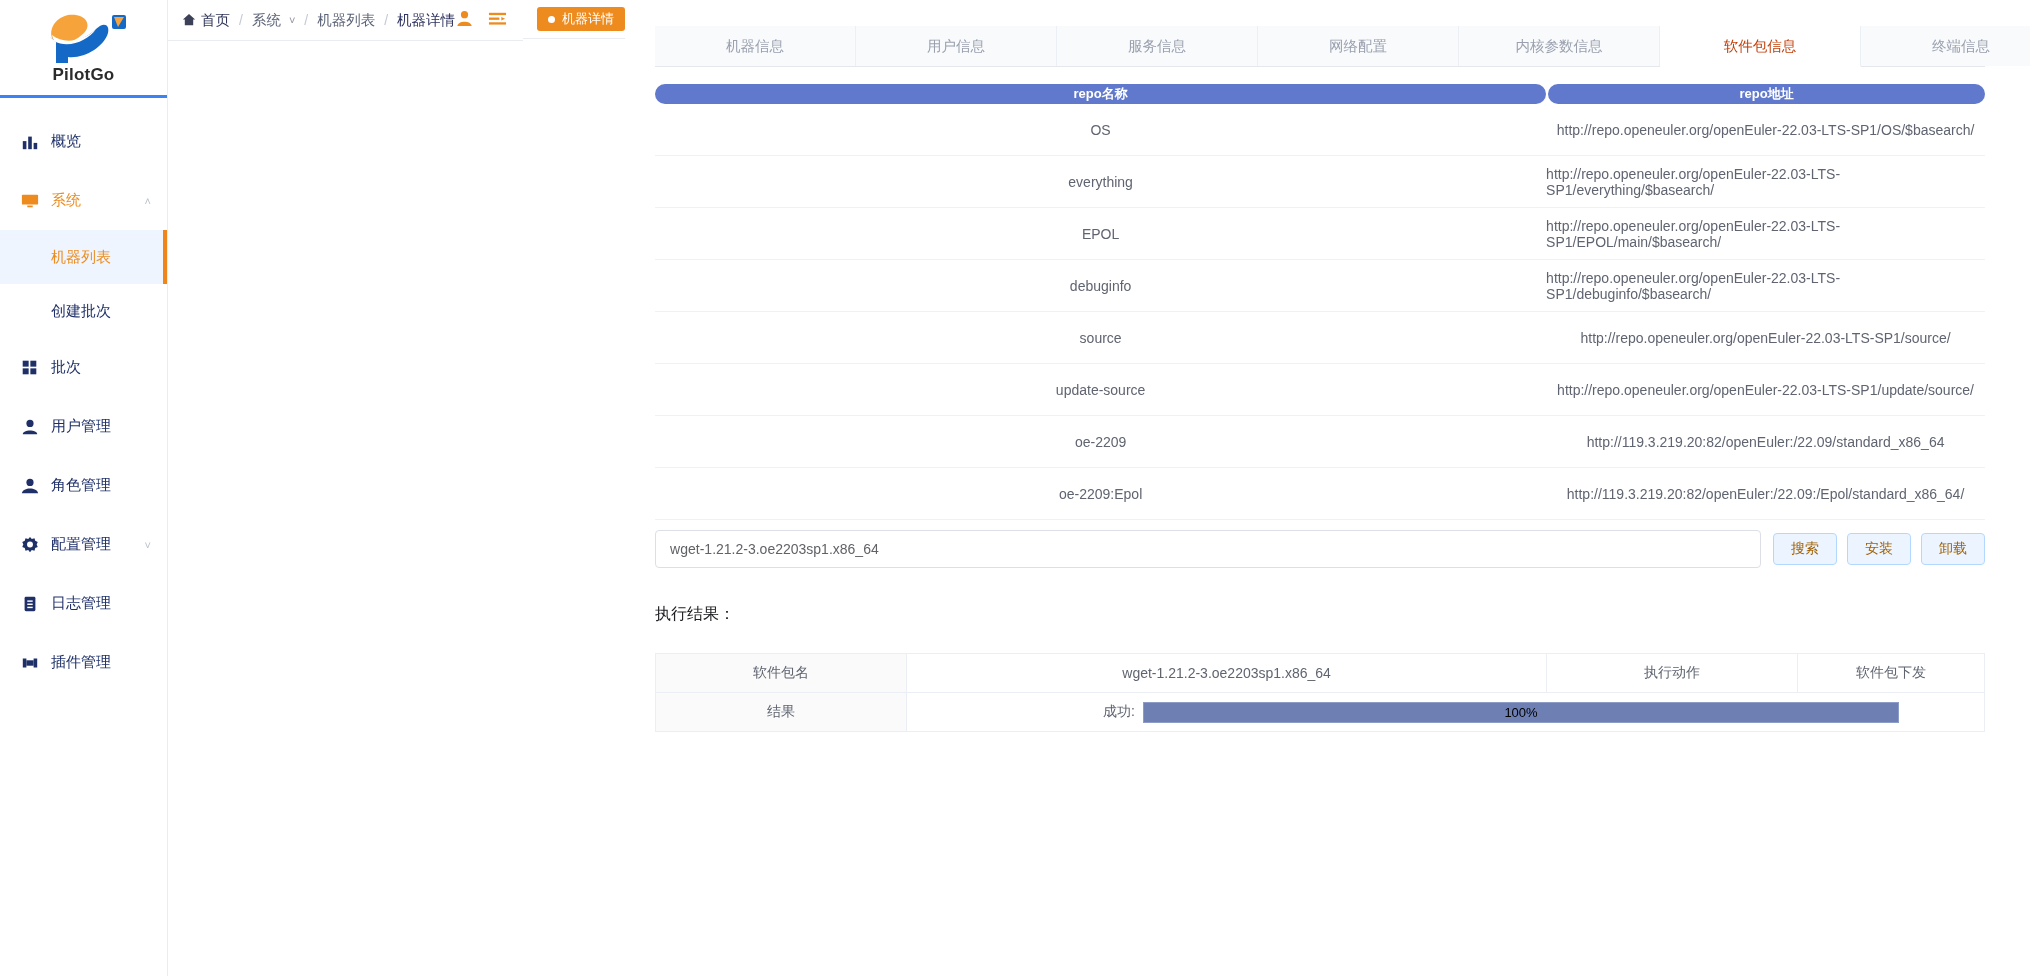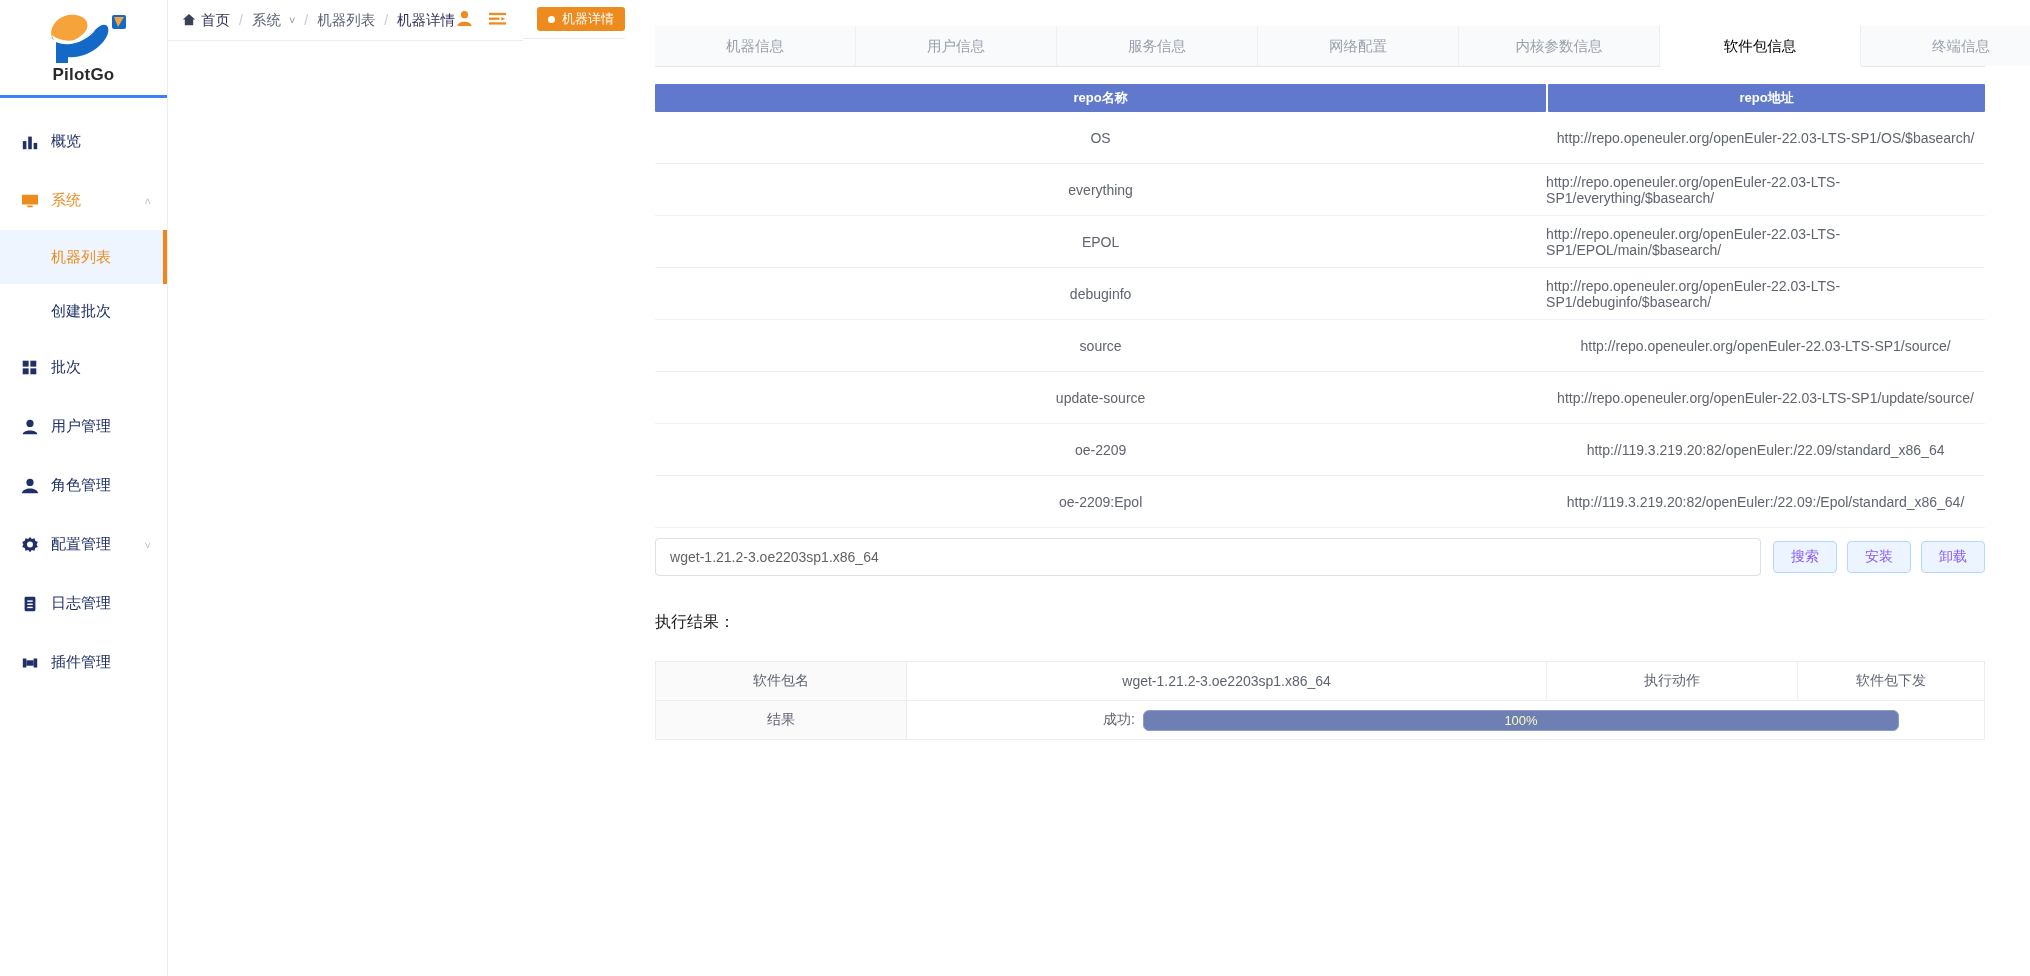--- a/index.html
+++ b/index.html
@@ -94,33 +94,33 @@
     display: flex; height: 41px; border-bottom: 1px solid #e4e7ed;
     background: #f8fafc;
   }
   .tab {
     flex: 0 0 201px; display: flex; align-items: center; justify-content: center;
     font-size: 14.5px; color: #9aa0ae; cursor: pointer;
     border-right: 1px solid #eceff3;
     background: #f8fafc;
   }
   .tab.active {
-    color: #000000; background: #ffffff;
+    color: #c2410c; background: #ffffff;
     border-bottom: 1px solid #ffffff; margin-bottom: -1px;
   }
   .tabs-filler { flex: 1; background: #f8fafc; }
 
   
   .repo-wrap { margin-top: 17px; }
   .repo-head { display: flex; gap: 2px; }
   .repo-head .rh {
     background: #6079cc; color: #ffffff;
     font-size: 13px; font-weight: bold;
-    height: 28px; display: flex; align-items: center; justify-content: center;
-    border-radius: 1px;
+    height: 20px; display: flex; align-items: center; justify-content: center;
+    border-radius: 12px;
   }
   .rh.c1 { flex: 0 0 891px; }
   .rh.c2 { flex: 1; }
   .repo-row { display: flex; border-bottom: 1px solid #eef1f6; }
   .repo-row .rc {
     height: 51px; display: flex; align-items: center; justify-content: center;
     font-size: 14px; color: #5f6470;
   }
   .rc.c1 { flex: 0 0 891px; }
   .rc.c2 { flex: 1; }
@@ -130,21 +130,21 @@
     margin-top: 10px; display: flex; align-items: center; gap: 0;
   }
   .search-input {
     flex: 1; height: 38px; border: 1px solid #dcdfe6; border-radius: 4px;
     padding: 0 14px; font-size: 14px; color: #606266; outline: none;
     font-family: "Liberation Sans", sans-serif; background:#fff;
   }
   .btn-group { display: flex; gap: 10px; margin-left: 12px; }
   .btn-plain {
     height: 32px; padding: 0 17px; border-radius: 4px;
-    background: #ecf5ff; border: 1px solid #b3d8ff; color: #8b5cf6;
+    background: #ecf5ff; border: 1px solid #b3d8ff; color: #a16207;
     font-size: 14px; cursor: pointer; font-family: "Liberation Sans", sans-serif;
     display: flex; align-items: center; justify-content: center;
   }
 
   .result-title {
     margin-top: 36px; font-size: 16px; color: #202124;
   }
 
   
   .res-table { margin-top: 28px; border: 1px solid #ebeef5; border-bottom: none; }
@@ -157,24 +157,24 @@
   .rcw1 { flex: 0 0 251px; background: #fafafa; text-align: center; }
   .rcw2 { flex: 0 0 640px; }
   .rcw3 { flex: 0 0 251px; }
   .rcw4 { flex: 1; }
   .prog-cell {
     flex: 1; display: flex; align-items: center; gap: 8px;
     height: 38px; padding-left: 196px;
   }
   .prog-label { font-size: 14px; color: #5f6470; flex: 0 0 auto; }
   .prog-bar {
-    flex: 1; height: 21px; border-radius: 6px;
+    flex: 1; height: 21px; border-radius: 0;
     background: #6d7fb3; border: 1px solid #8d9cc6;
     display: flex; align-items: center; justify-content: center;
-    color: #fef9c3; font-size: 13px; margin-right: 85px;
+    color: #000000; font-size: 13px; margin-right: 85px;
   }
 </style>
 </head>
 <body>
 
 <div class="app">
 
   <div class="sidebar">
     <div class="brand">
       <div class="logo-wrap">

